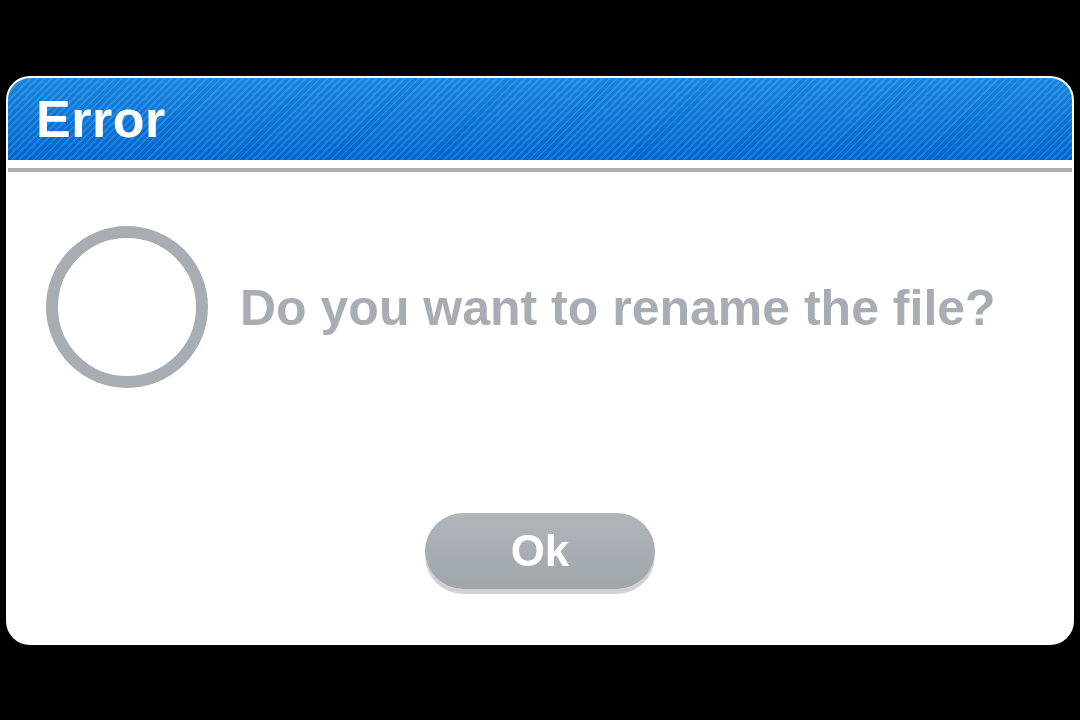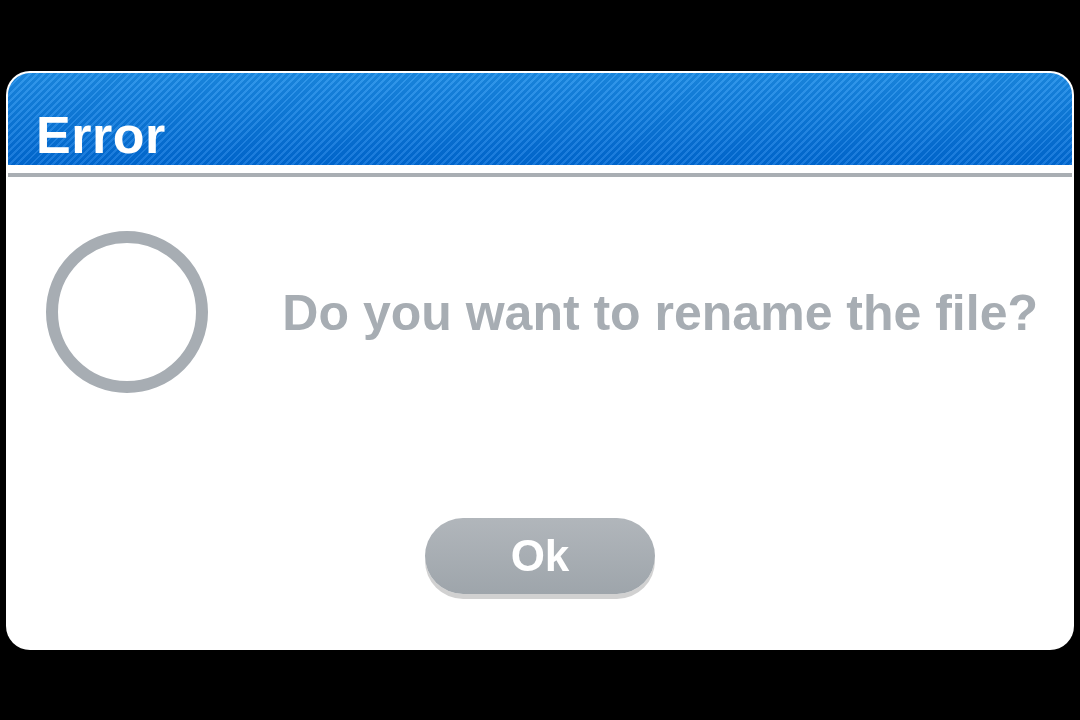--- a/index.html
+++ b/index.html
@@ -14,25 +14,25 @@
       overflow: hidden;
     }
     .dialog {
       width: 1068px;
       background: #fff;
       border-radius: 24px;
       overflow: hidden;
       border: 2px solid rgba(255,255,255,0.25);
     }
     .title-bar {
-      height: 92px;
+      height: 82px;
       background: linear-gradient(to bottom, #1a8ce8, #006ad6);
       position: relative;
       display: flex;
-      align-items: flex-end;
+      align-items: center;
       padding-left: 28px;
     }
     .title-bar::before {
       content: "";
       position: absolute;
       inset: 0;
       background-image: repeating-linear-gradient(
         135deg,
         rgba(255,255,255,0.10) 0px,
         rgba(255,255,255,0.10) 2px,
@@ -68,21 +68,21 @@
     .exclaim-icon svg circle,
     .exclaim-icon svg rect {
       fill: none;
     }
     .message-text {
       flex: 1;
       color: #a7adb3;
       font-size: 50px;
       font-weight: 700;
       line-height: 1.25;
-      text-align: right;
+      text-align: left;
       font-family: "Trebuchet MS", Verdana, Arial, sans-serif;
     }
     .btn-row {
       display: flex;
       justify-content: center;
       margin-top: 70px;
     }
     .ok-btn {
       min-width: 230px;
       height: 76px;

